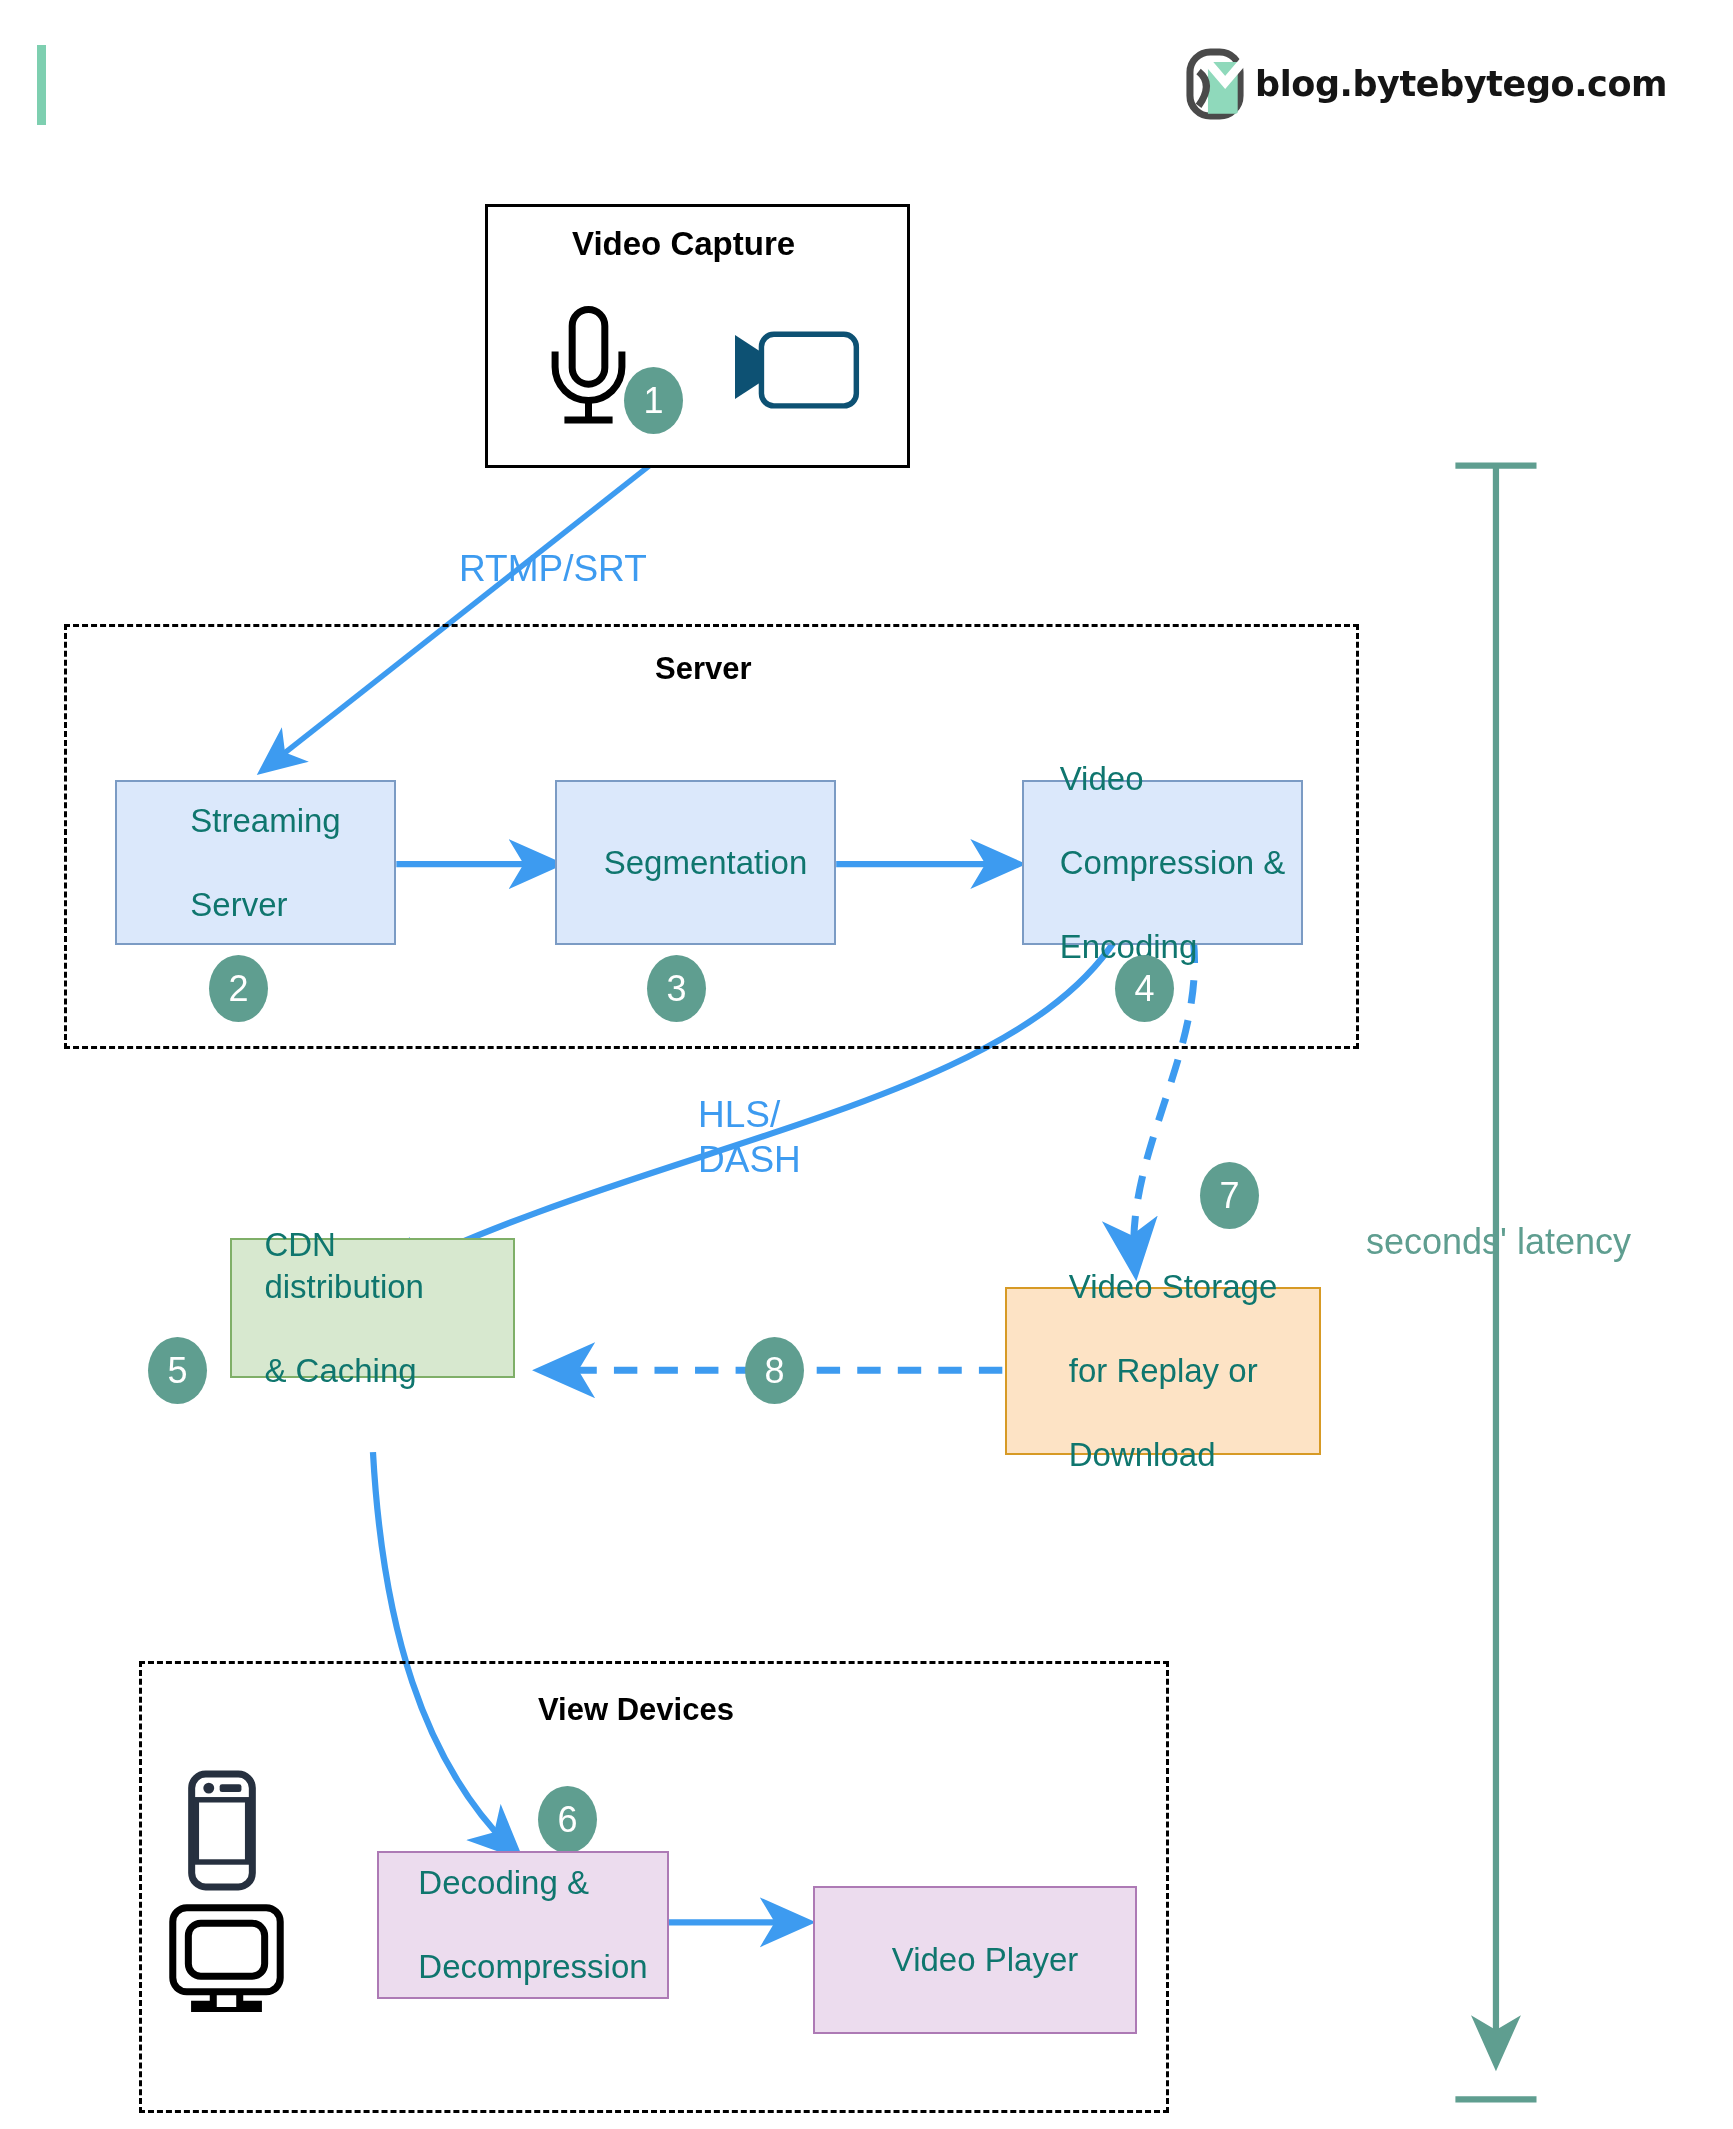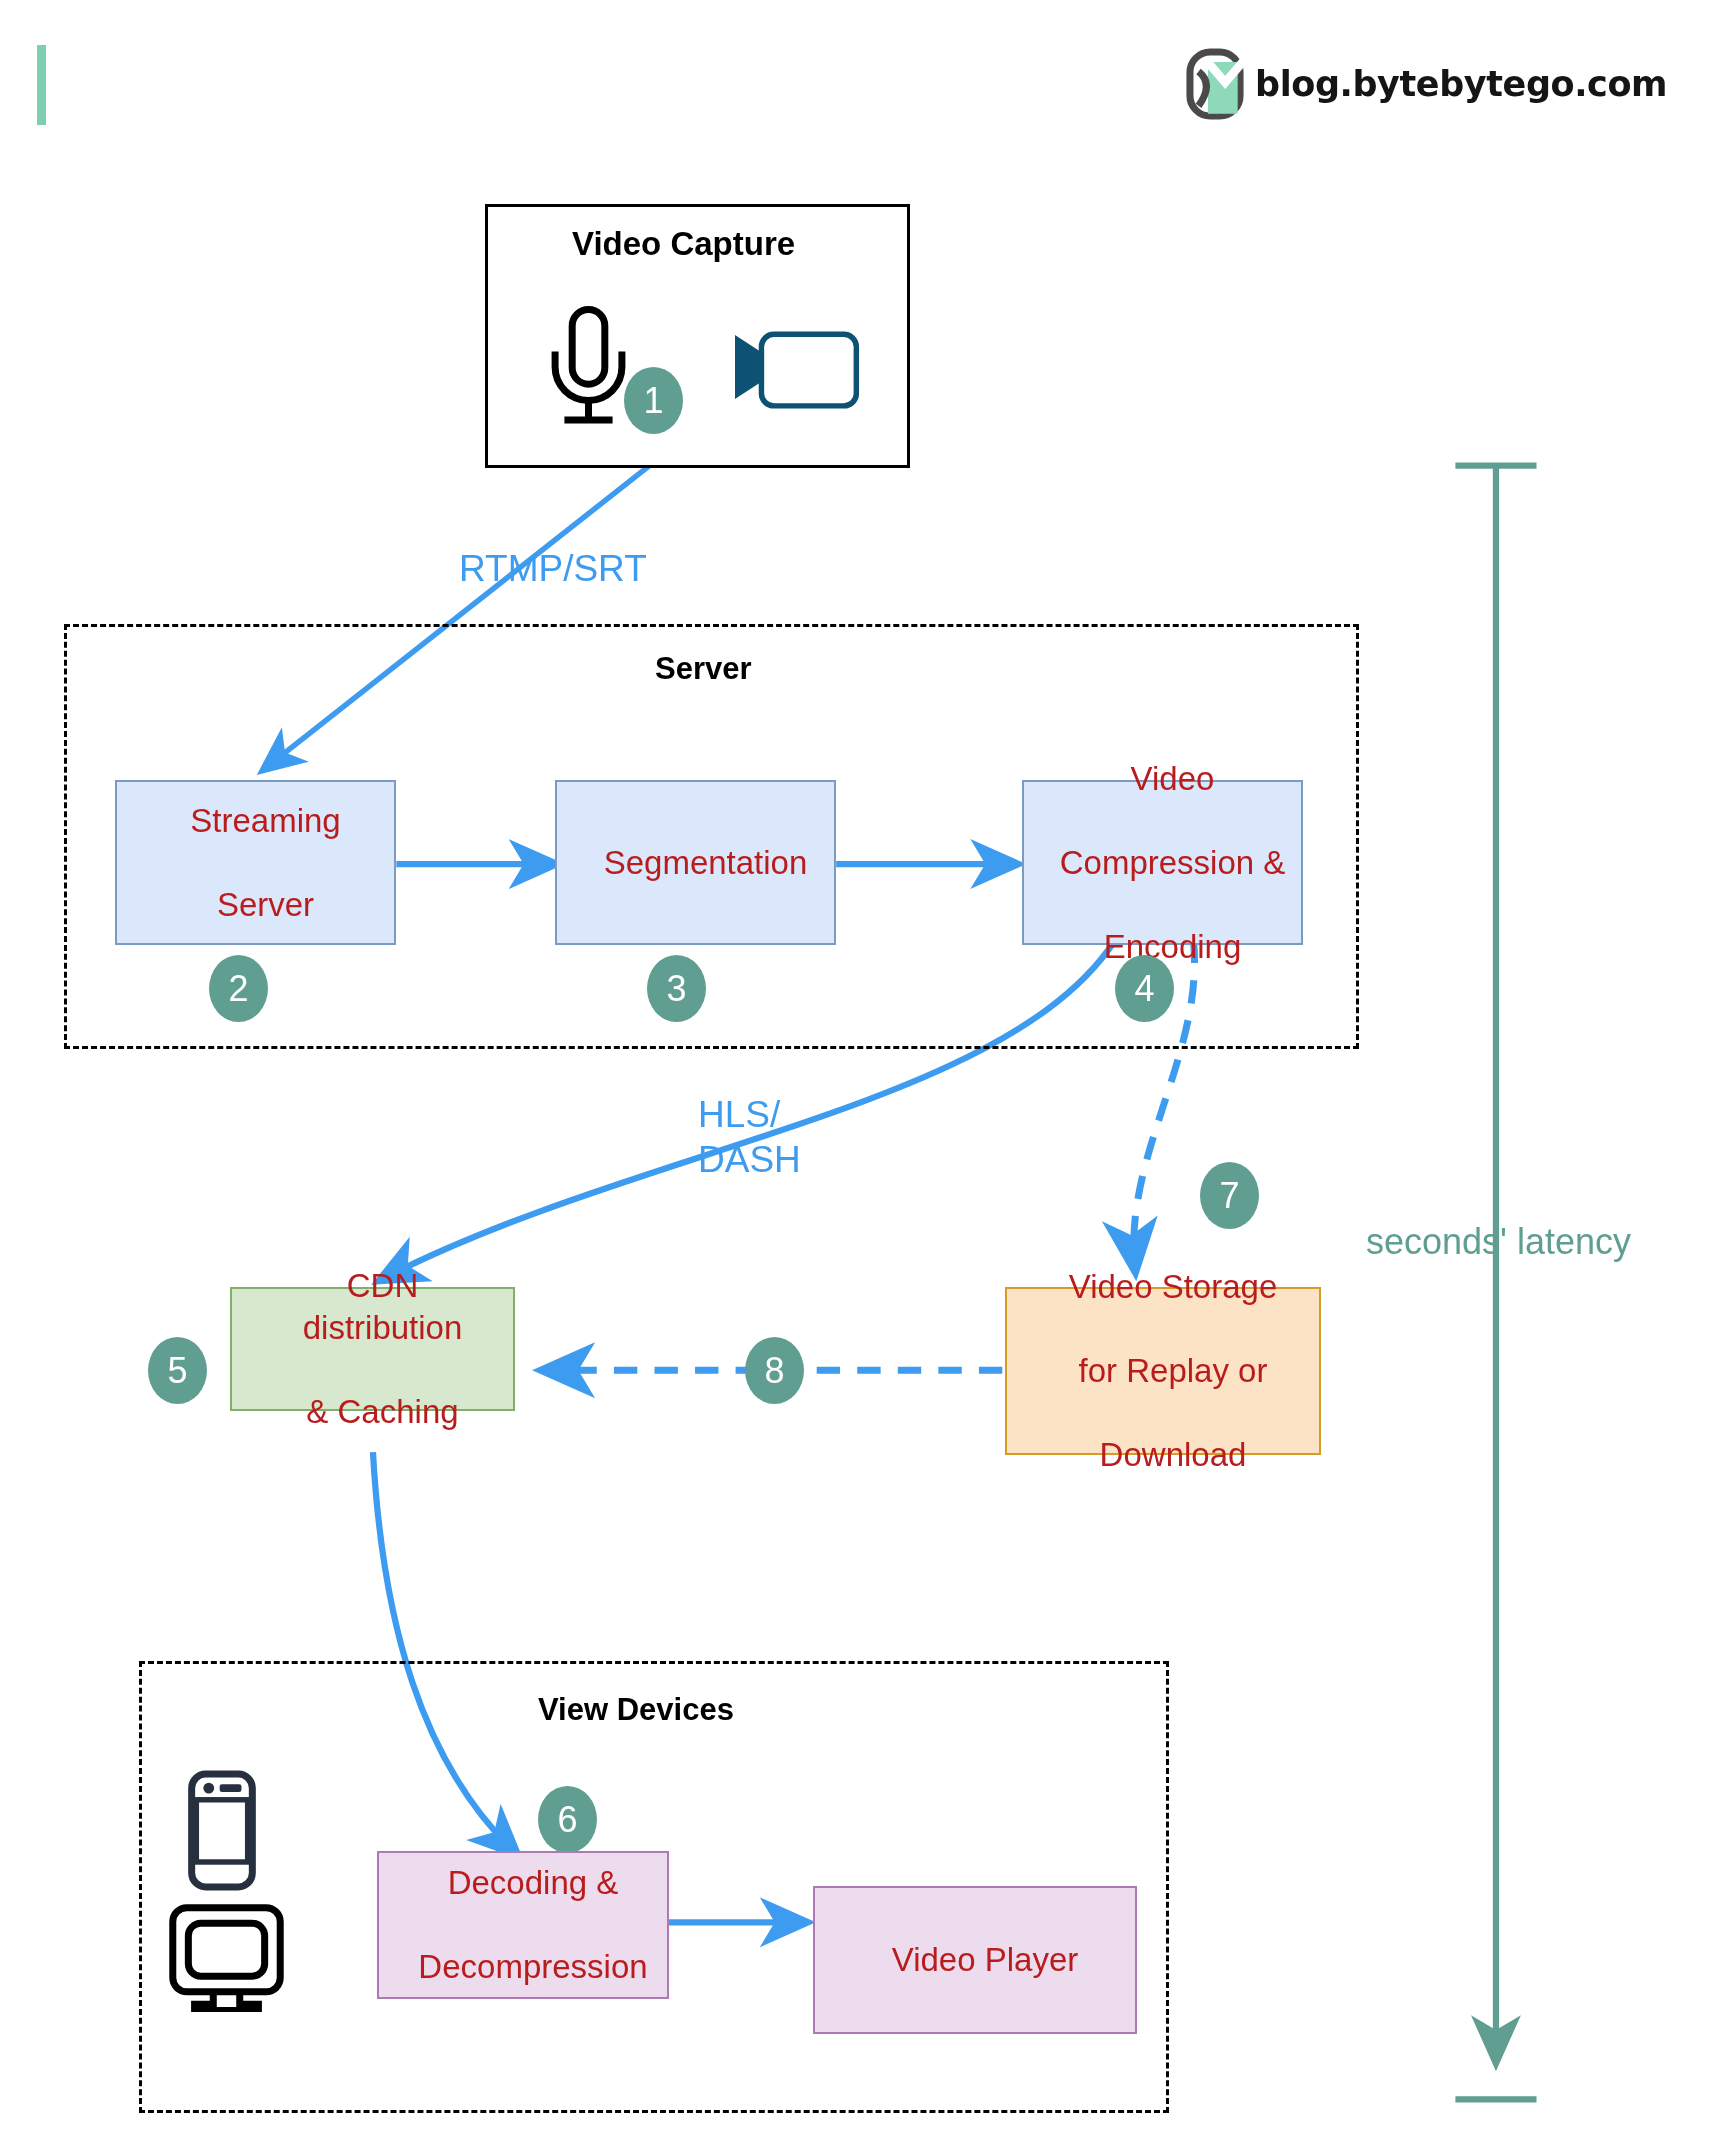--- a/index.html
+++ b/index.html
@@ -13,21 +13,21 @@
   #title-bar{position:absolute;left:37px;top:45px;width:9.4px;height:80px;background:#7ecfb0;}
   #page-title{position:absolute;left:56px;top:37px;font-size:69px;line-height:87px;
               font-weight:400;color:#111;white-space:nowrap;letter-spacing:-0.8px;}
   #brand{position:absolute;left:1186px;top:48px;display:flex;align-items:center;gap:11px;}
   #brand-mark{width:58px;height:72px;position:relative;}
   #brand-text{font-size:35px;font-weight:700;color:#151515;white-space:nowrap;
               font-family:"DejaVu Sans",sans-serif;letter-spacing:-0.4px;}
 
   
   .node{position:absolute;box-sizing:border-box;display:flex;align-items:center;
-        justify-content:center;text-align:center;font-size:33px;line-height:42px;color:#b91c1c;padding-left:20px;}
+        justify-content:center;text-align:left;font-size:33px;line-height:42px;color:#0f766e;padding-left:20px;}
   .node span{display:block;padding:0 6.2px;}
 
   .node-blue   {background:#dbe8fb;border:2.3px solid #7b9bc4;}
   .node-green  {background:#d7e8cf;border:2.3px solid #7faf68;}
   .node-orange {background:#fde3c5;border:2.3px solid #d79a25;}
   .node-purple {background:#ecdcee;border:2.3px solid #ad7ab5;}
 
   
   .group{position:absolute;box-sizing:border-box;border:3.1px dashed #000;background:transparent;}
   .group-label{position:absolute;font-size:31px;font-weight:700;color:#000;white-space:nowrap;}
@@ -136,21 +136,21 @@
 
 <div class="node node-blue" style="left:1022px;top:780px;width:281px;height:165px;">
   <span><span>Video</span><br><span>Compression &amp;</span><br><span>Encoding</span></span>
 </div>
 <div class="badge" style="left:1115px;top:955px;">4</div>
 
 <div class="edge-label" style="left:698px;top:1092px;text-align:left;"><span>HLS/</span><br><span>DASH</span></div>
 
 <div class="badge" style="left:1200px;top:1162px;">7</div>
 
-<div class="node node-green" style="left:230px;top:1287px;width:285px;height:124px;">
+<div class="node node-green" style="left:230px;top:1238px;width:285px;height:140px;">
   <span><span>CDN distribution</span><br><span>&amp; Caching</span></span>
 </div>
 <div class="badge" style="left:148px;top:1337px;">5</div>
 
 <div class="node node-orange" style="left:1005px;top:1287px;width:316px;height:168px;">
   <span><span>Video Storage</span><br><span>for Replay or</span><br><span>Download</span></span>
 </div>
 
 <div class="badge" style="left:745px;top:1337px;">8</div>
 

